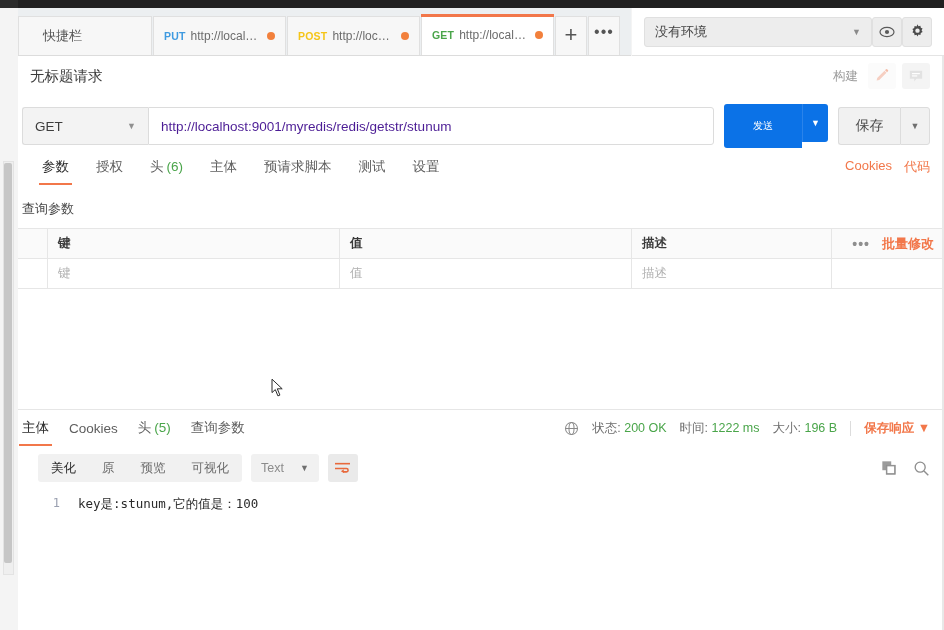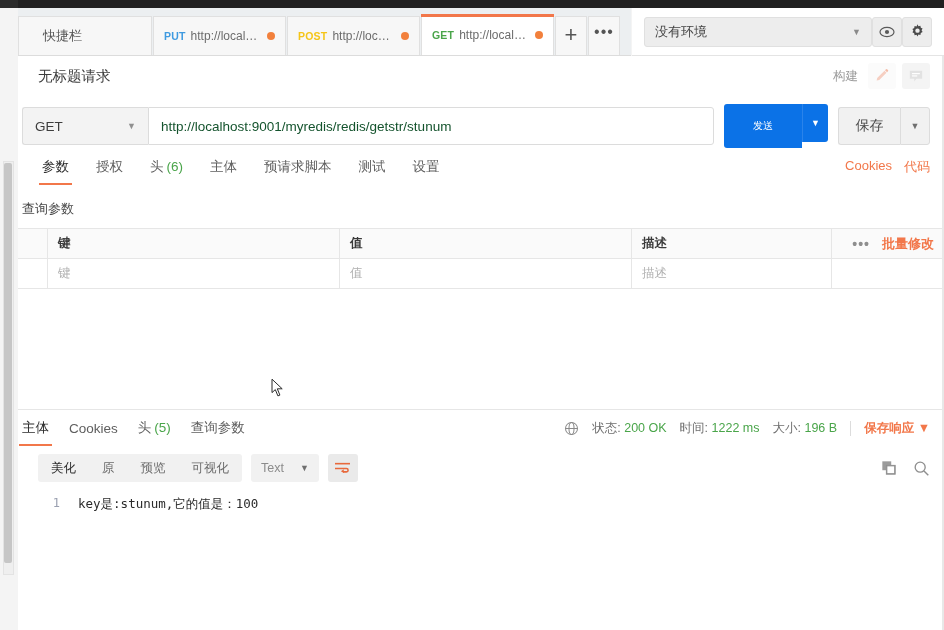--- a/index.html
+++ b/index.html
@@ -70,39 +70,39 @@
   .left-rail { position: absolute; left: 0; top: 56px; width: 18px; height: 574px; background: #f4f4f4; }
   .left-scroll-track { position: absolute; left: 3px; top: 105px; width: 11px; height: 414px; background: #efefef; border: 1px solid #e3e3e3; }
   .left-scroll-thumb { position: absolute; left: 4px; top: 107px; width: 8px; height: 400px; background: #c6c6c6; border-radius: 2px; }
 
   
   .main { position: absolute; left: 18px; top: 56px; width: 926px; height: 574px; background: #fff; }
 
   .req-title-row {
     height: 40px; display: flex; align-items: center; padding: 0 14px 0 4px;
   }
-  .req-title { font-size: 14.5px; color: #3c3c3c; margin-left: 16px; }
+  .req-title { font-size: 14.5px; color: #3c3c3c; margin-left: 8px; }
   .req-title-actions { margin-left: auto; display: flex; align-items: center; gap: 6px; }
   .build-label { font-size: 12.5px; color: #9a9a9a; margin-right: 4px; }
   .sq-btn { width: 28px; height: 26px; display: flex; align-items: center; justify-content: center; border-radius: 3px; }
   .sq-btn.light { background: #fbfbfb; }
   .sq-btn.grey { background: #f4f4f4; }
 
   
   .url-row { display: flex; align-items: center; padding: 8px 14px 10px 4px; gap: 10px; }
   .method-select {
     width: 126px; height: 38px; background: #f3f3f3; border: 1px solid #dcdcdc; border-right: none;
     border-radius: 3px 0 0 3px; display: flex; align-items: center; padding: 0 12px;
     font-size: 13.5px; color: #3d3d3d;
   }
   .method-select .caret { margin-left: auto; color: #909090; font-size: 9px; }
   .url-input-wrap { flex: 1; height: 38px; margin-left: -10px; }
   .url-input {
     width: 100%; height: 38px; border: 1px solid #dcdcdc; border-radius: 0 3px 3px 0;
-    background: #fff; padding: 0 12px; font-size: 13.5px; color: #14532d;
+    background: #fff; padding: 0 12px; font-size: 13.5px; color: #4c1d95;
     font-family: "Liberation Sans", sans-serif; outline: none;
   }
   .send-group { display: flex; }
   .send-btn {
     width: 78px; height: 44px; background: #0b72e7; color: #fff; font-size: 10px;
     display: flex; align-items: center; justify-content: center;
     border-radius: 3px 0 0 3px; border: none;
   }
   .send-caret {
     width: 26px; height: 38px; background: #0b72e7; color: #fff; font-size: 9px;

